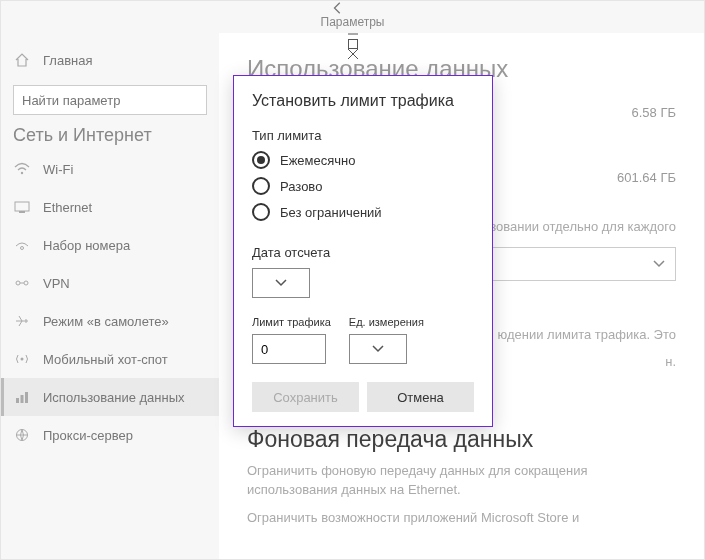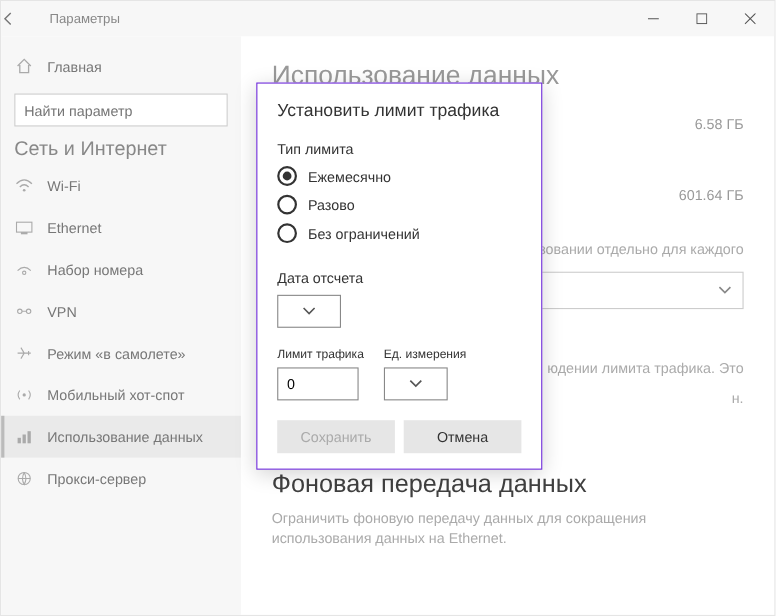--- a/index.html
+++ b/index.html
@@ -13,20 +13,21 @@
     overflow: hidden;
     position: relative;
     border: 1px solid #e5e5e5;
   }
   .titlebar {
     height: 32px;
     display: flex;
     align-items: center;
     background: #f7f7f7;
     color: #888;
+    flex-direction: column;
   }
   .titlebar .back {
     width: 44px;
     text-align: center;
     font-size: 16px;
     color: #666;
   }
   .titlebar .title { flex: 0 0 auto; font-size: 12px; }
   .titlebar .spacer { flex: 1; }
   .winbtn {
@@ -352,20 +353,21 @@
       </span>
     </div>
 
     <div style="height:36px"></div>
     <div class="bodytext" style="text-align:right">юдении лимита трафика. Это</div>
     <div class="bodytext" style="text-align:right">н.</div>
 
     <div style="height:24px"></div>
     <div class="subhead">Фоновая передача данных</div>
     <div class="bodytext">Ограничить фоновую передачу данных для сокращения использования данных на Ethernet.</div>
+    <div class="bodytext">Ограничить возможности приложений Microsoft Store и</div>
   </div>
 </div>
 
 <div class="modal">
   <h2>Установить лимит трафика</h2>
 
   <div class="label">Тип лимита</div>
 
   <div class="radio-row">
     <span class="radio checked"></span>

